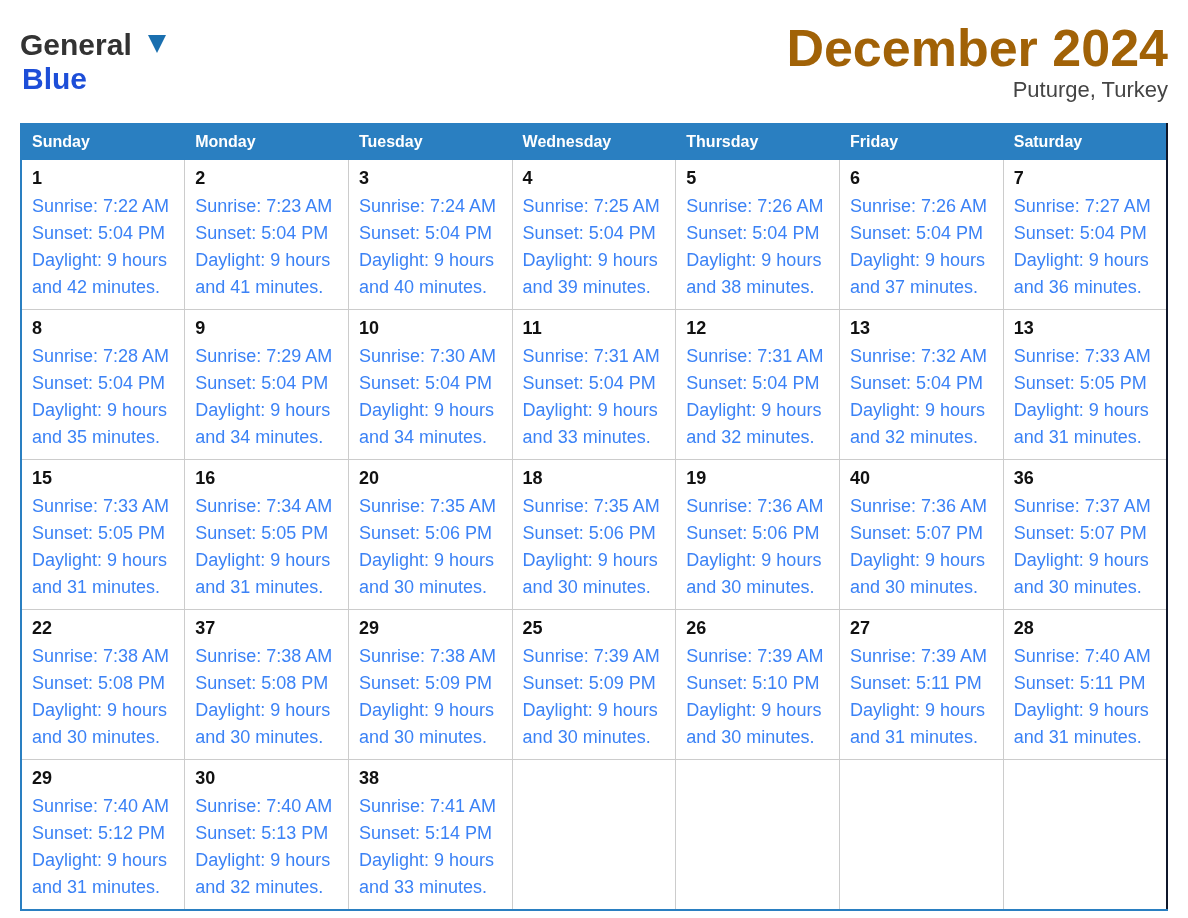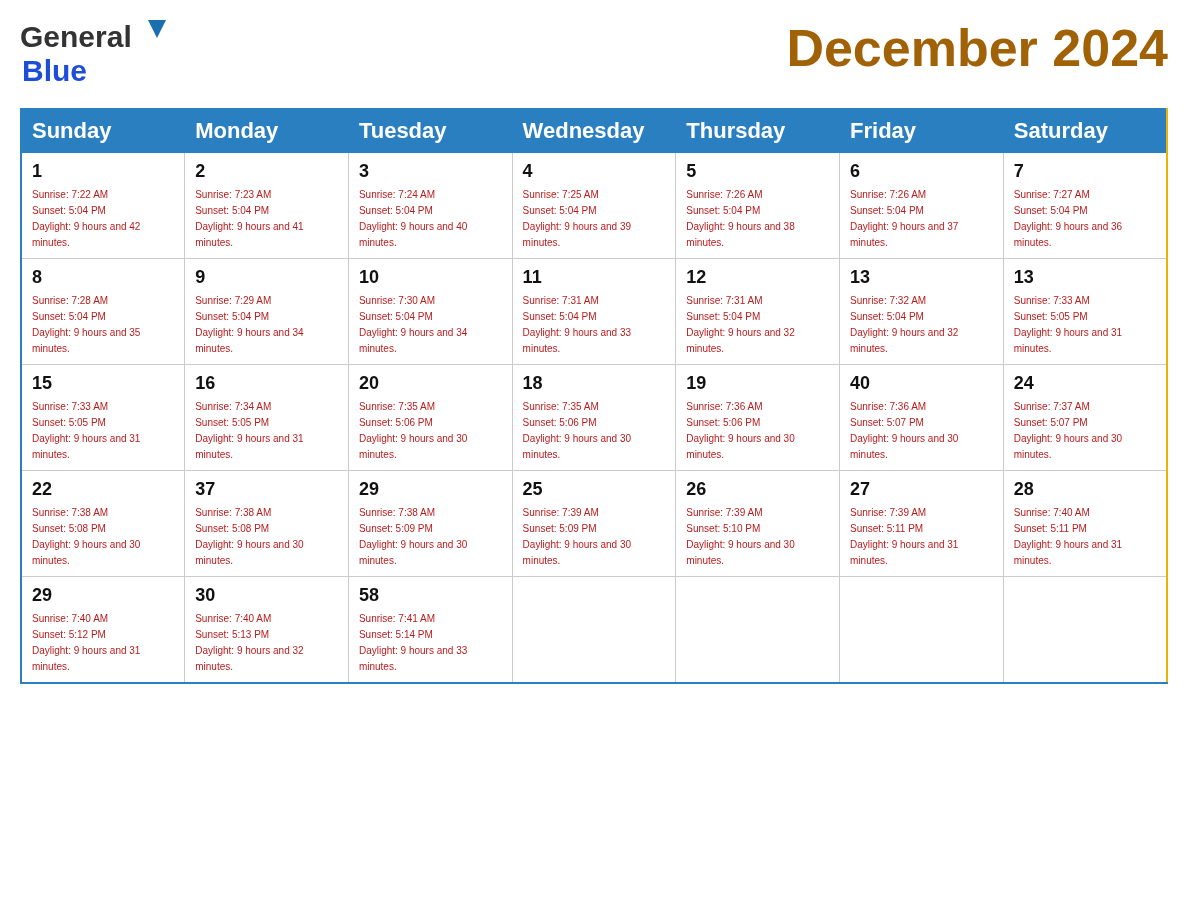--- a/index.html
+++ b/index.html
@@ -36,66 +36,67 @@
     }
     table {
       width: 100%;
       border-collapse: collapse;
     }
     thead tr th {
       background-color: #2a7fc1;
       color: white;
       padding: 8px 10px;
       text-align: left;
-      font-size: 22px;
+      font-size: 16px;
       font-weight: bold;
       border: 1px solid #2a7fc1;
     }
     tbody tr td {
       vertical-align: top;
       padding: 8px 10px;
       border: 1px solid #ccc;
       font-size: 13px;
       color: #222;
       width: calc(100% / 7);
       height: 100px;
     }
     tbody tr td .day-num {
       font-size: 18px;
       font-weight: bold;
       color: #111;
       display: block;
       margin-bottom: 4px;
     }
     tbody tr td .day-info {
-      font-size: 10px;
-      color: #b91c1c;
+      font-size: 18px;
+      color: #3b82f6;
       line-height: 1.5;
     }
     tbody tr td.empty {
       background: #fff;
     }
     tbody tr:last-child td {
       border-bottom: 2px solid #2a7fc1;
     }
     thead tr th:first-child,
     tbody tr td:first-child {
       border-left: 2px solid #2a7fc1;
     }
     thead tr th:last-child,
     tbody tr td:last-child {
-      border-right: 2px solid #eab308;
+      border-right: 2px solid #0f172a;
     }
     thead tr {
       border-top: 2px solid #2a7fc1;
     }
     .logo-text-row {
       display: flex;
-      align-items: flex-start;
+      align-items: center;
       gap: 14px;
+      margin-top: 8px;
     }
   </style>
 </head>
 <body>
 
 <div class="header">
   <div class="logo">
     <div class="logo-text-row">
       <span style="font-size:30px;font-weight:bold;color:#333;font-family:Arial,sans-serif;">General</span>
       <span style="display:inline-block;margin-left:2px;margin-bottom:-2px;">
@@ -103,20 +104,21 @@
             <polygon points="0,0 18,0 9,18" fill="#1a6faf"></polygon>
           </svg>
       </span>
     </div>
     <div>
       <span style="font-size:30px;font-weight:bold;color:#1d4ed8;font-family:Arial,sans-serif;margin-left:2px;">Blue</span>
     </div>
   </div>
   <div class="title-area">
     <div class="month-title">December 2024</div>
+    <div class="location">Puturge, Turkey</div>
   </div>
 </div>
 
 <table>
   <thead>
     <tr>
     <th>Sunday</th>
         <th>Monday</th>
         <th>Tuesday</th>
         <th>Wednesday</th>
@@ -164,21 +166,21 @@
         <td><span class="day-num">16</span>
         <span class="day-info">Sunrise: 7:34 AM<br>Sunset: 5:05 PM<br>Daylight: 9 hours and 31 minutes.</span></td>
         <td><span class="day-num">20</span>
         <span class="day-info">Sunrise: 7:35 AM<br>Sunset: 5:06 PM<br>Daylight: 9 hours and 30 minutes.</span></td>
         <td><span class="day-num">18</span>
         <span class="day-info">Sunrise: 7:35 AM<br>Sunset: 5:06 PM<br>Daylight: 9 hours and 30 minutes.</span></td>
         <td><span class="day-num">19</span>
         <span class="day-info">Sunrise: 7:36 AM<br>Sunset: 5:06 PM<br>Daylight: 9 hours and 30 minutes.</span></td>
         <td><span class="day-num">40</span>
         <span class="day-info">Sunrise: 7:36 AM<br>Sunset: 5:07 PM<br>Daylight: 9 hours and 30 minutes.</span></td>
-        <td><span class="day-num">24</span>
+        <td><span class="day-num">36</span>
         <span class="day-info">Sunrise: 7:37 AM<br>Sunset: 5:07 PM<br>Daylight: 9 hours and 30 minutes.</span></td>
       </tr>
       <tr>
         <td><span class="day-num">22</span>
         <span class="day-info">Sunrise: 7:38 AM<br>Sunset: 5:08 PM<br>Daylight: 9 hours and 30 minutes.</span></td>
         <td><span class="day-num">37</span>
         <span class="day-info">Sunrise: 7:38 AM<br>Sunset: 5:08 PM<br>Daylight: 9 hours and 30 minutes.</span></td>
         <td><span class="day-num">29</span>
         <span class="day-info">Sunrise: 7:38 AM<br>Sunset: 5:09 PM<br>Daylight: 9 hours and 30 minutes.</span></td>
         <td><span class="day-num">25</span>
@@ -188,21 +190,21 @@
         <td><span class="day-num">27</span>
         <span class="day-info">Sunrise: 7:39 AM<br>Sunset: 5:11 PM<br>Daylight: 9 hours and 31 minutes.</span></td>
         <td><span class="day-num">28</span>
         <span class="day-info">Sunrise: 7:40 AM<br>Sunset: 5:11 PM<br>Daylight: 9 hours and 31 minutes.</span></td>
       </tr>
       <tr>
         <td><span class="day-num">29</span>
         <span class="day-info">Sunrise: 7:40 AM<br>Sunset: 5:12 PM<br>Daylight: 9 hours and 31 minutes.</span></td>
         <td><span class="day-num">30</span>
         <span class="day-info">Sunrise: 7:40 AM<br>Sunset: 5:13 PM<br>Daylight: 9 hours and 32 minutes.</span></td>
-        <td><span class="day-num">58</span>
+        <td><span class="day-num">38</span>
         <span class="day-info">Sunrise: 7:41 AM<br>Sunset: 5:14 PM<br>Daylight: 9 hours and 33 minutes.</span></td>
         <td class="empty"></td>
         <td class="empty"></td>
         <td class="empty"></td>
         <td class="empty"></td>
       </tr>
     </tbody>
 </table>
 
 </body></html>

